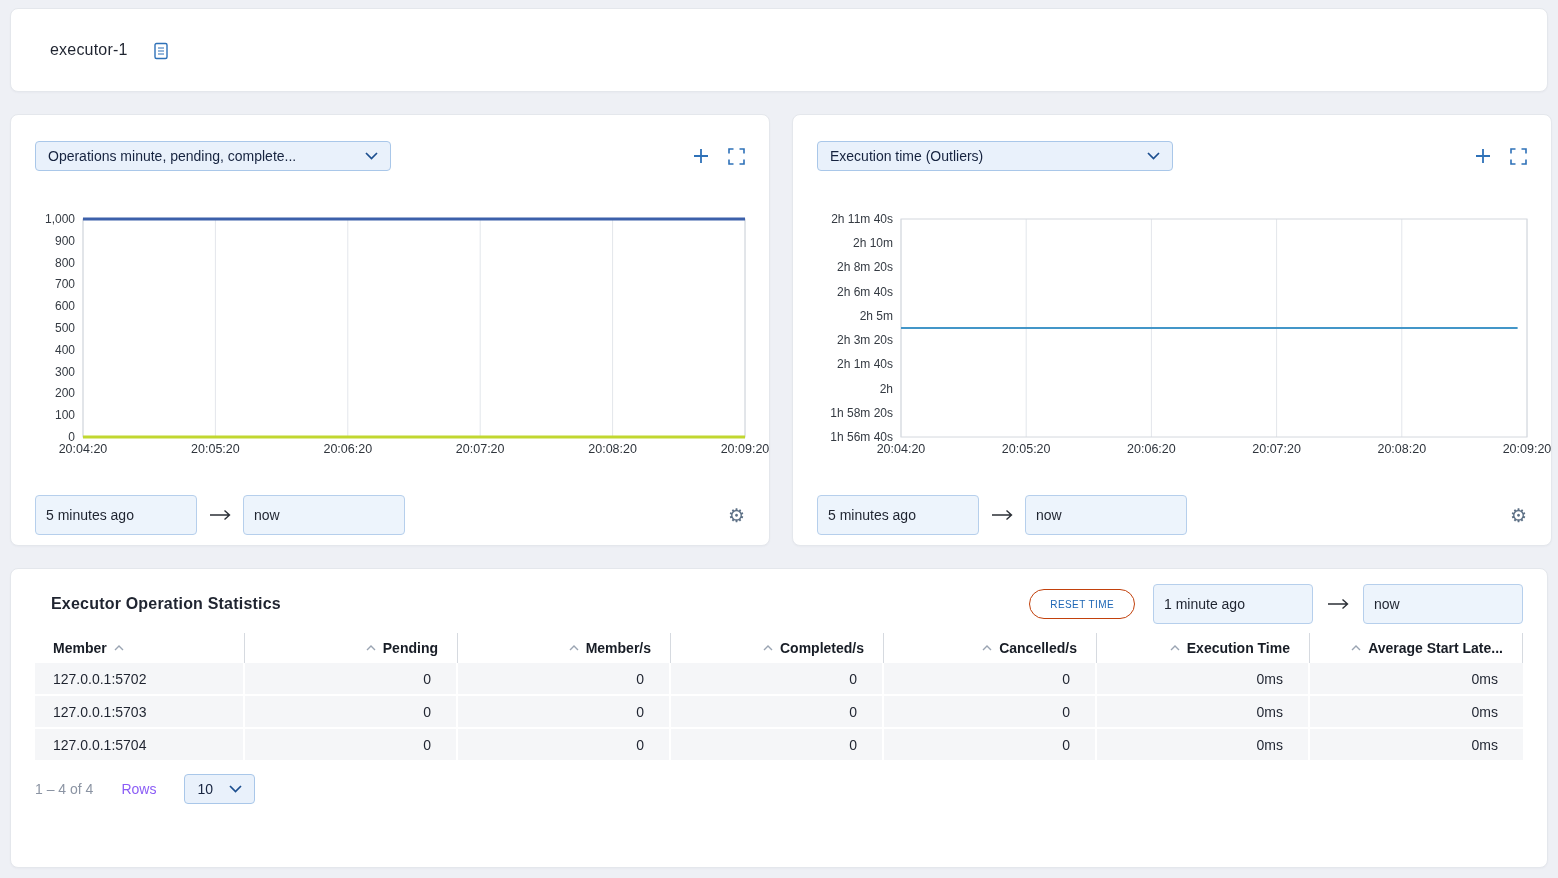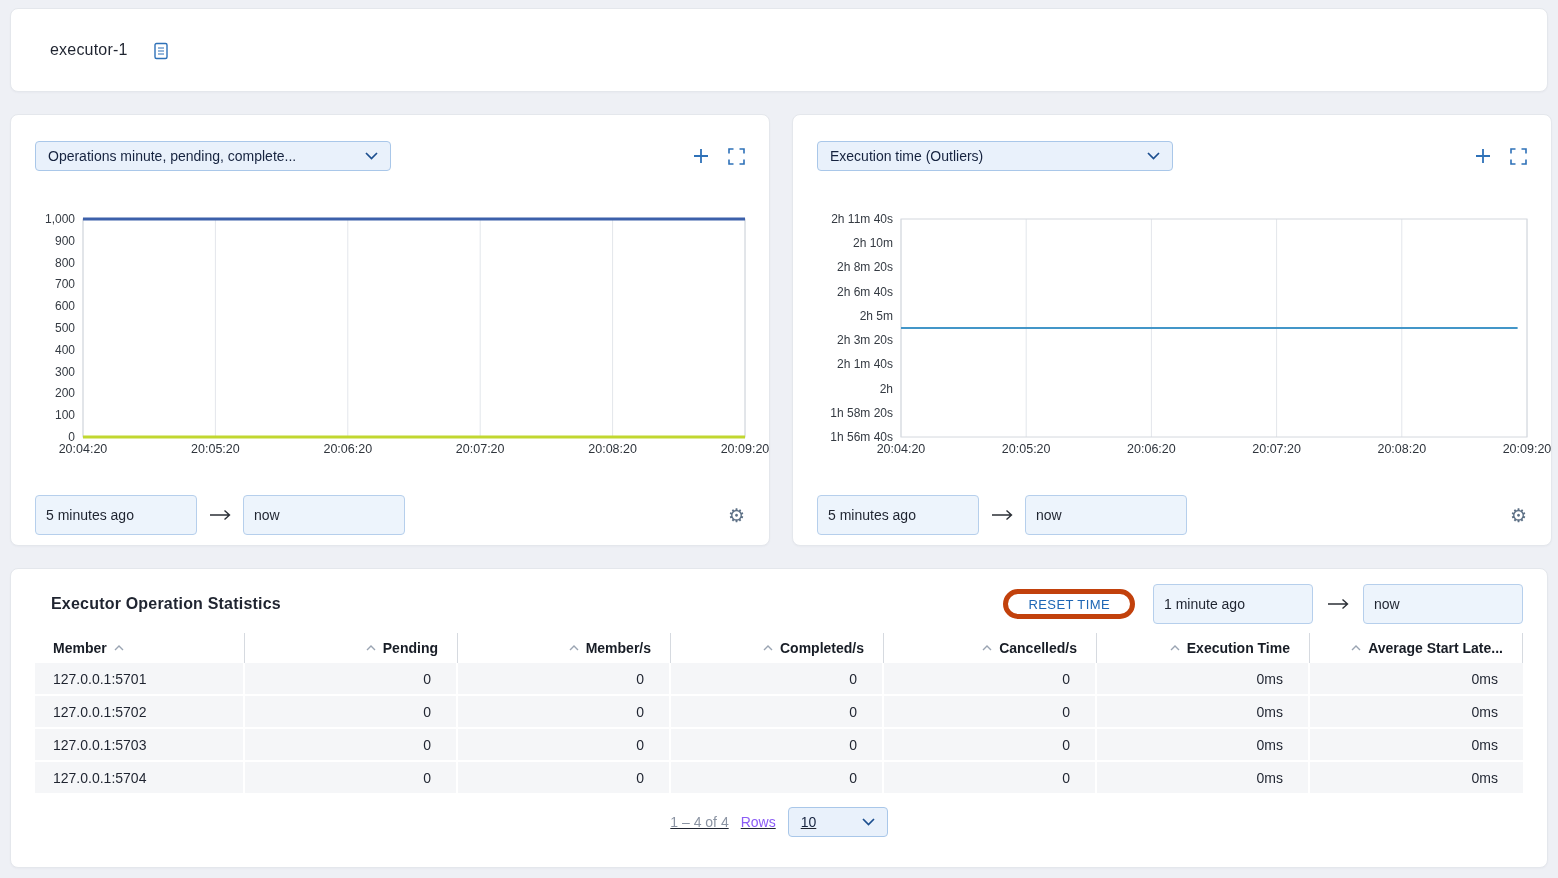--- a/index.html
+++ b/index.html
@@ -60,23 +60,23 @@
   .gear-icon { margin-left:auto; font-size:19px; line-height:1; color:#5e7186; cursor:pointer; }
 
   
   .stats-card { height:300px; padding:20px 24px; }
   .stats-head { display:flex; justify-content:space-between; align-items:center; height:30px; }
   .stats-head h2 { font-size:16px; font-weight:700; margin:16px; letter-spacing:0.2px; }
   .stats-controls { display:flex; align-items:center; gap:14px; }
   .reset-btn {
     height:30px; padding:0 20px; margin-right:4px;
     border-radius:15px;
-    border:5px solid #c2410c;
+    border:1px solid #c2410c;
     background:#fff; color:#1d66b5;
-    font-size:13px; letter-spacing:0.4px;
+    font-size:10px; letter-spacing:0.4px;
     font-family:inherit; cursor:pointer;
   }
   .stats-controls .time-input { width:160px; }
 
   table.stats-table {
     width:100%; margin-top:14px;
     border-collapse:separate; border-spacing:0;
     table-layout:fixed;
     font-size:14px;
   }
@@ -100,26 +100,26 @@
     white-space:nowrap;
   }
   .stats-table td.col-member { text-align:left; padding-left:18px; padding-right:0; }
   .stats-table td:last-child { border-right:none; }
   .caret { vertical-align:2px; }
   th .caret-left { margin-right:7px; }
   th .caret-right { margin-left:7px; }
 
   .pagination {
     margin-top:12px;
-    display:flex; align-items:center; justify-content:center;
-    gap:12px; font-size:14px;text-decoration:underline;
+    display:flex; align-items:center; 
+    gap:28px; font-size:14px;
   }
   .page-range { color:#8b94a3; }
   .rows-label { color:#8b5cf6; }
-  .rows-select { width:100px; }
+  .rows-select { width:71px; }
 </style>
 </head>
 <body>
 
 <div class="page">
 
   <section class="card header-card">
     <h1>executor-1</h1>
     <span class="doc-icon">
       <svg width="16" height="18" viewBox="0 0 16 18" fill="none" stroke="currentColor">
@@ -316,29 +316,20 @@
           </th>
           <th>
             <svg class="caret caret-left" width="10" height="6" viewBox="0 0 10 6" fill="none" stroke="#9aa4b2" stroke-width="1.4">
                 <path d="M1 5l4-4 4 4"></path>
               </svg><span>Average Start Late...</span>
           </th>
         </tr>
       </thead>
       <tbody>
         <tr>
-          <td class="col-member">127.0.0.1:5701</td>
-          <td>0</td>
-          <td>0</td>
-          <td>0</td>
-          <td>0</td>
-          <td>0ms</td>
-          <td>0ms</td>
-        </tr>
-        <tr>
           <td class="col-member">127.0.0.1:5702</td>
           <td>0</td>
           <td>0</td>
           <td>0</td>
           <td>0</td>
           <td>0ms</td>
           <td>0ms</td>
         </tr>
         <tr>
           <td class="col-member">127.0.0.1:5703</td>

